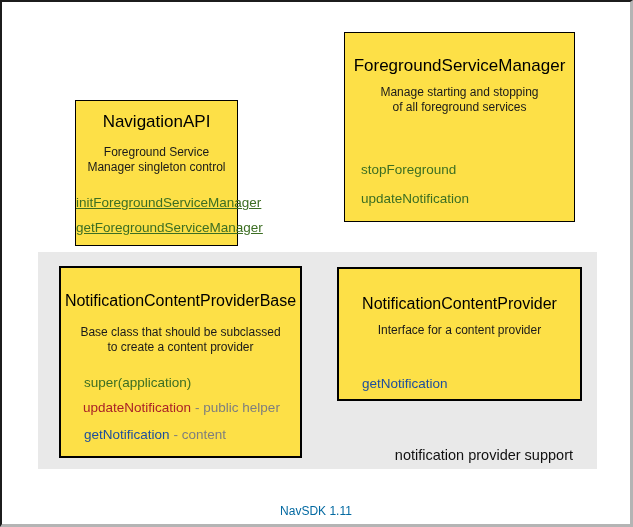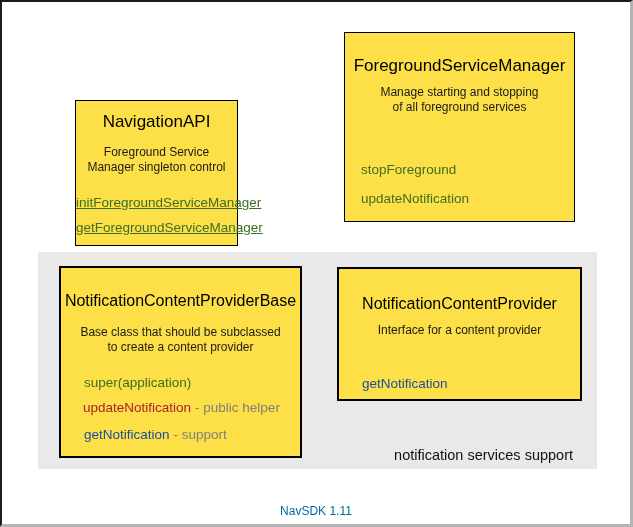--- a/index.html
+++ b/index.html
@@ -88,21 +88,21 @@
     line-height: 20px;
     color: #0369a1;
   }
 </style>
 </head>
 <body>
 
 <div class="frame">
 
   <div class="panel">
-    <div class="panel-label">notification services support</div>
+    <div class="panel-label">notification provider support</div>
   </div>
 
   <div class="box box-nav">
     <div class="box-title t17" style="top:11px">NavigationAPI</div>
     <div class="box-desc" style="top:44px">Foreground Service</div>
     <div class="box-desc" style="top:59px">Manager singleton control</div>
     <div class="method centered green" style="top:94px">initForegroundServiceManager</div>
     <div class="method centered green" style="top:119px">getForegroundServiceManager</div>
   </div>
 
@@ -118,21 +118,21 @@
     <div class="box-title t16" style="top:23px">NotificationContentProviderBase</div>
     <div class="box-desc" style="top:57px">Base class that should be subclassed</div>
     <div class="box-desc" style="top:72px">to create a content provider</div>
     <div class="method" style="top:107px; left:23px">
       <span class="green">super(application)</span><span class="annot"></span>
     </div>
     <div class="method" style="top:132px; left:22px">
       <span class="red">updateNotification</span><span class="annot">- public helper</span>
     </div>
     <div class="method" style="top:159px; left:23px">
-      <span class="blue">getNotification</span><span class="annot">- support</span>
+      <span class="blue">getNotification</span><span class="annot">- content</span>
     </div>
   </div>
 
   <div class="box box-ncp">
     <div class="box-title t16" style="top:25px">NotificationContentProvider</div>
     <div class="box-desc" style="top:54px">Interface for a content provider</div>
     <div class="method blue" style="top:107px; left:23px">getNotification</div>
   </div>
 
   <div class="caption">NavSDK 1.11</div>

